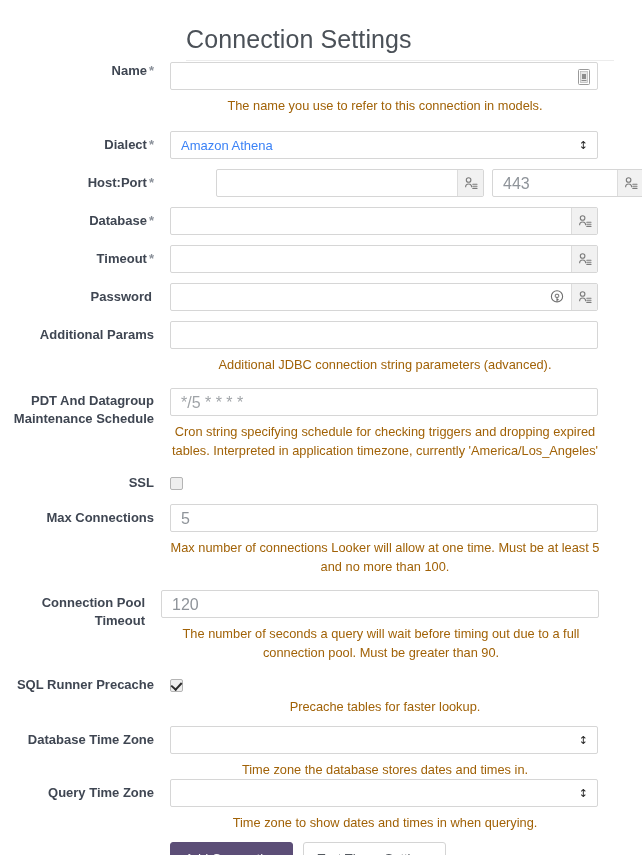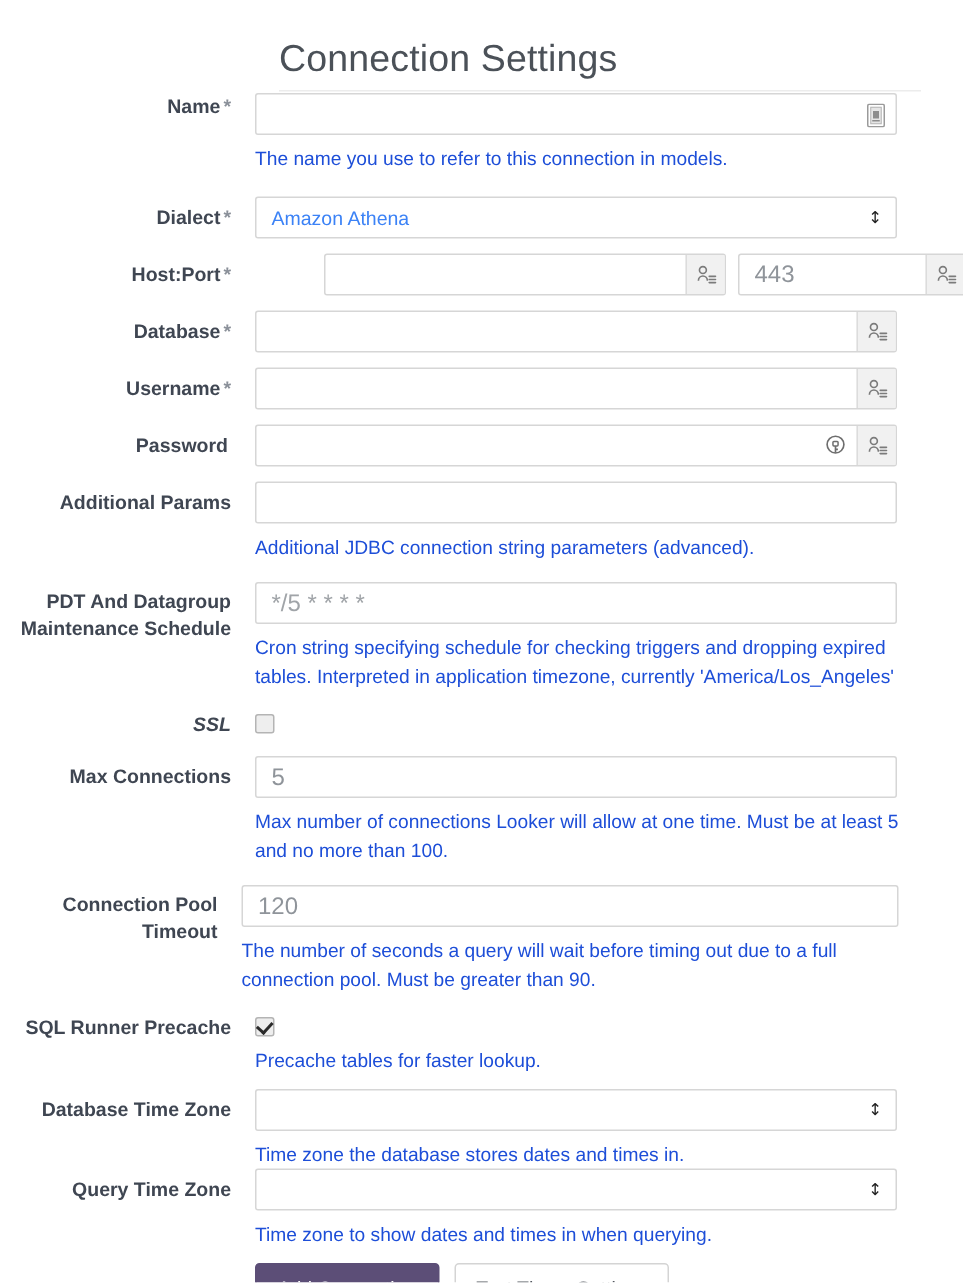--- a/index.html
+++ b/index.html
@@ -139,23 +139,24 @@
     font-size: 11px;
     color: #222;
     line-height: 1;
     font-family: "DejaVu Sans", sans-serif;
   }
 
   
   .help {
     width: 430px;
     font-size: 12.8px;
-    color: #1d4ed8;
+    color: #a16207;
     line-height: 19px;
     margin-top: 6px;
+    text-align: center;
   }
 
   
   .cbx {
     width: 13px; height: 13px;
     border: 1px solid #b4b4b4;
     border-radius: 2px;
     background: #eeeeee;
     display: inline-block;
     position: relative;
@@ -271,21 +272,21 @@
                 <circle cx="4.6" cy="4" r="2.3" fill="none" stroke="#7b7b7b" stroke-width="1.1"></circle>
                 <path d="M1.6 11.2c0-2 1.4-3.2 3-3.2s3 1.2 3 3.2" fill="none" stroke="#7b7b7b" stroke-width="1.1"></path>
                 <path d="M8.8 8.2h4.2M8.8 10.3h4.2M8.8 12.4h4.2" stroke="#7b7b7b" stroke-width="1.1" stroke-linecap="round"></path>
               </svg>
           </span>
         </div>
       </div>
     </div>
 
     <div class="row" style="margin-top:10px;">
-      <div class="lbl-col" style="padding-top:5px;"><span>Username</span><span class="req">*</span></div>
+      <div class="lbl-col" style="padding-top:5px;"><span>Timeout</span><span class="req">*</span></div>
       <div class="ctl-col">
         <div class="inp">
           <span class="inp-text"></span>
           <span class="af-btn">
             <svg width="14" height="14" viewBox="0 0 14 14">
                 <circle cx="4.6" cy="4" r="2.3" fill="none" stroke="#7b7b7b" stroke-width="1.1"></circle>
                 <path d="M1.6 11.2c0-2 1.4-3.2 3-3.2s3 1.2 3 3.2" fill="none" stroke="#7b7b7b" stroke-width="1.1"></path>
                 <path d="M8.8 8.2h4.2M8.8 10.3h4.2M8.8 12.4h4.2" stroke="#7b7b7b" stroke-width="1.1" stroke-linecap="round"></path>
               </svg>
           </span>
@@ -331,21 +332,21 @@
       <div class="lbl-col" style="padding-top:4px;"><span>PDT And Datagroup Maintenance Schedule</span></div>
       <div class="ctl-col">
         <div class="inp">
           <span class="inp-text">*/5 * * * *</span>
         </div>
         <div class="help">Cron string specifying schedule for checking triggers and dropping expired tables. Interpreted in application timezone, currently 'America/Los_Angeles'</div>
       </div>
     </div>
 
     <div class="row" style="margin-top:14px;">
-      <div class="lbl-col" style="padding-top:0px;font-style:italic;"><span>SSL</span></div>
+      <div class="lbl-col" style="padding-top:0px;"><span>SSL</span></div>
       <div class="ctl-col">
         <span class="cbx"></span>
       </div>
     </div>
 
     <div class="row" style="margin-top:12px;">
       <div class="lbl-col" style="padding-top:5px;"><span>Max Connections</span></div>
       <div class="ctl-col">
         <div class="inp">
           <span class="inp-text val">5</span>

